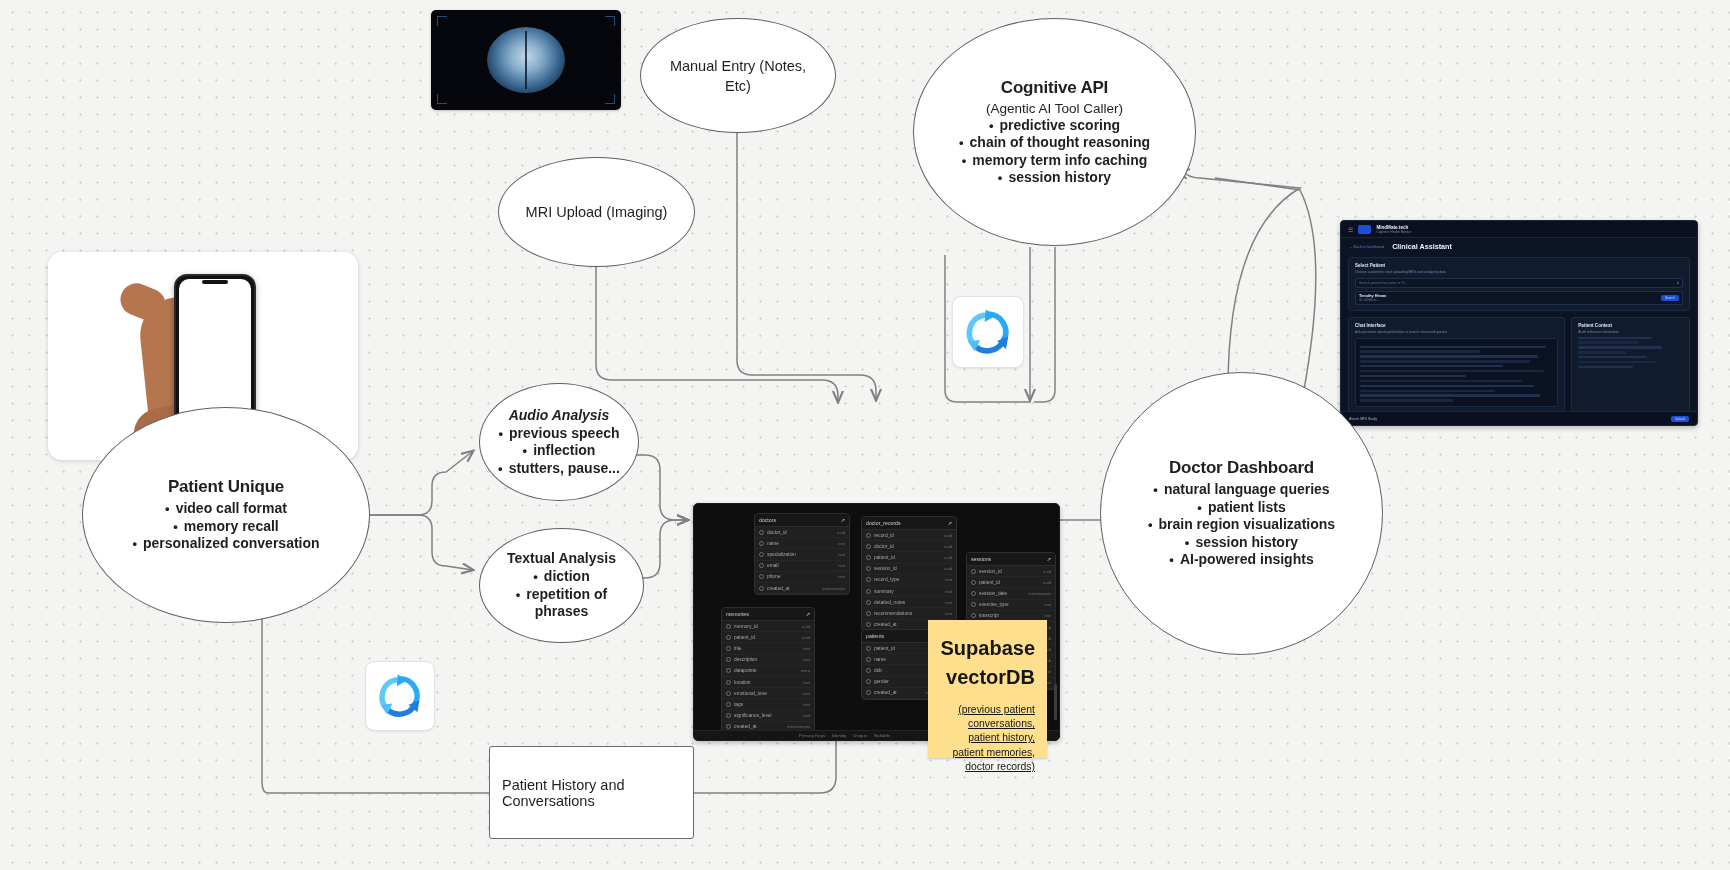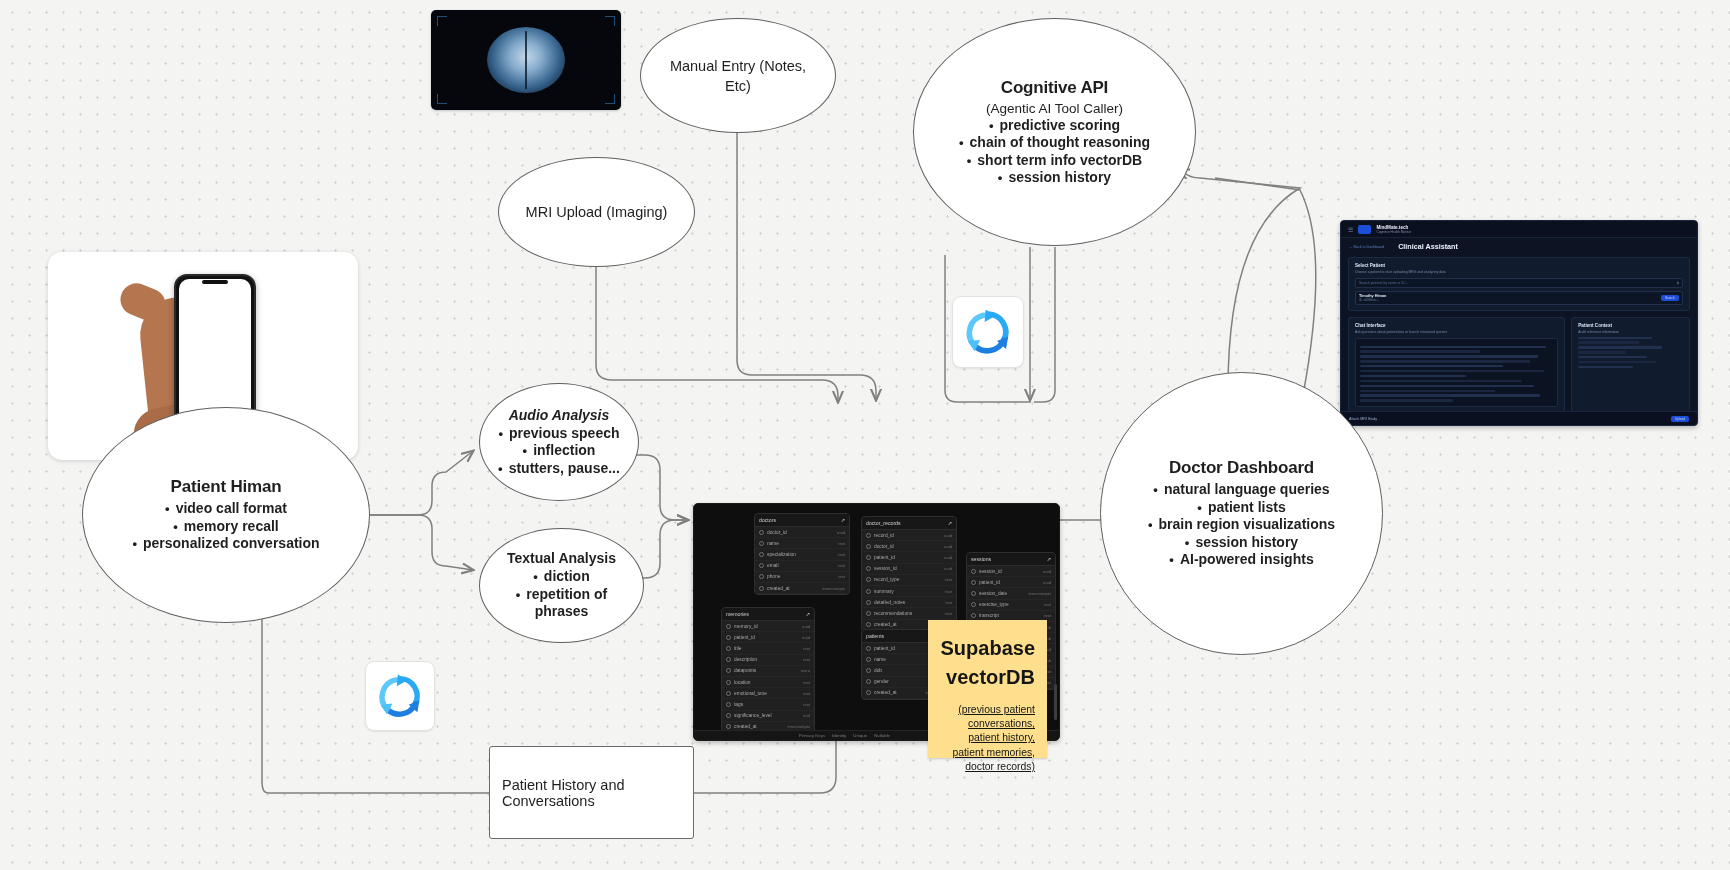--- a/index.html
+++ b/index.html
@@ -148,39 +148,39 @@
   <div class="node ellipse" style="left:640px;top:18px;width:196px;height:115px;">
     <div class="plain" style="width:150px;">Manual Entry (Notes, Etc)</div>
   </div>
 
   <div class="node ellipse" style="left:913px;top:18px;width:283px;height:228px;">
     <div class="title-lg">Cognitive API</div>
     <div class="sub">(Agentic AI Tool Caller)</div>
     <ul class="bl bold">
       <li>predictive scoring</li>
       <li>chain of thought reasoning</li>
-      <li>short term info vectorDB</li>
+      <li>memory term info caching</li>
       <li>session history</li>
     </ul>
   </div>
 
   <div class="node ellipse" style="left:498px;top:157px;width:197px;height:110px;">
     <div class="plain">MRI Upload (Imaging)</div>
   </div>
 
   <div class="node dashshot" style="left:1340px;top:220px;width:358px;height:206px;">
     <div class="dsh-top">
       <div style="color:#8899b8;font-size:6px;">☰</div>
       <div class="dsh-logo"></div>
       <div>
         <div class="dsh-t1">MindMate.tech</div>
         <div class="dsh-t2">Cognitive Health Monitor</div>
       </div>
     </div>
-    <div style="display:flex;align-items:center;gap:14px;padding:4px 8px 0 8px;">
+    <div style="display:flex;align-items:center;gap:8px;padding:4px 8px 0 8px;">
       <span style="font-size:3.6px;color:#5e7ec0;">← Back to Dashboard</span>
       <span style="font-size:7.2px;font-weight:bold;color:#eef3ff;">Clinical Assistant</span>
     </div>
     <div class="pane">
       <div class="pl">Select Patient</div>
       <div class="ps">Choose a patient to start uploading MRIs and analyzing data</div>
       <div class="pi" style="display:flex;align-items:center;justify-content:space-between;padding:0 3px;">
         <span style="font-size:3.4px;color:#5d6d8c;">Search patients by name or ID...</span>
         <span style="font-size:3.2px;color:#9ab0dd;">⚲</span>
       </div>
@@ -263,21 +263,21 @@
 
   <div class="node ellipse" style="left:479px;top:528px;width:165px;height:115px;">
     <div class="title-md2">Textual  Analysis</div>
     <ul class="bl bold wrap" style="width:96px;text-align:center;">
       <li>diction</li>
       <li>repetition of phrases</li>
     </ul>
   </div>
 
   <div class="node circle" style="left:82px;top:407px;width:288px;height:216px;">
-    <div class="title-lg">Patient Himan</div>
+    <div class="title-lg">Patient Unique</div>
     <ul class="bl bold">
       <li>video call format</li>
       <li>memory recall</li>
       <li>personalized conversation</li>
     </ul>
   </div>
 
   <div class="node circle" style="left:1100px;top:372px;width:283px;height:283px;text-align:center;">
     <div class="title-lg">Doctor Dashboard</div>
     <ul class="bl bold">

